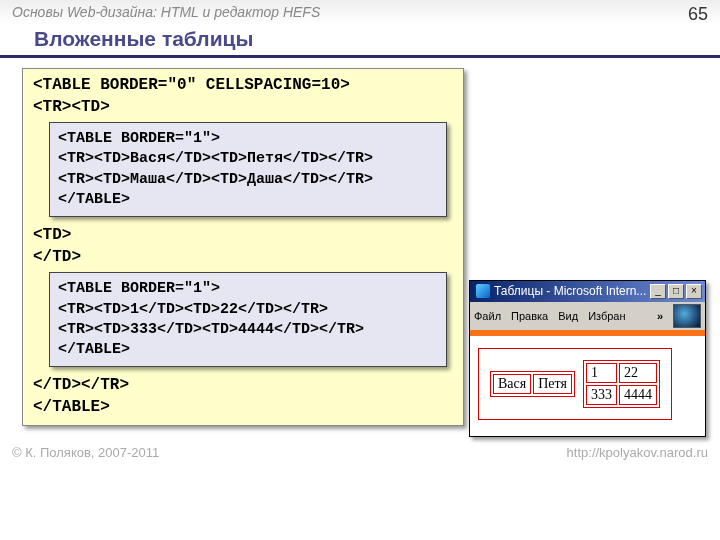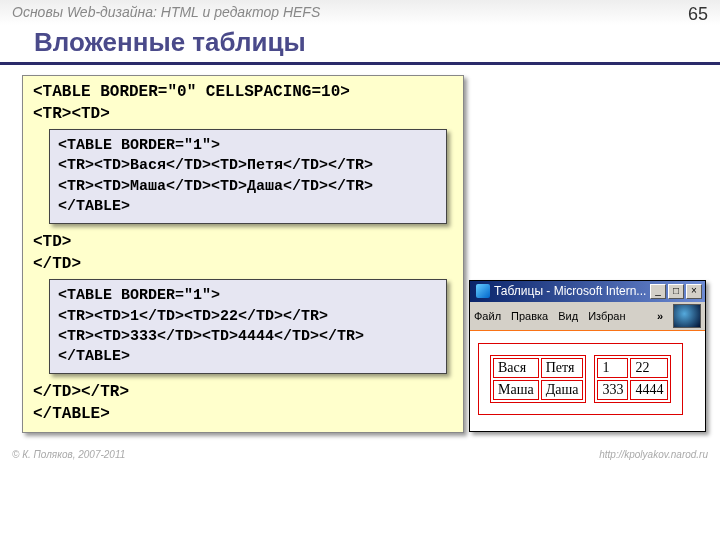--- a/index.html
+++ b/index.html
@@ -24,21 +24,21 @@
     font-size: 14px;
     font-family: "Trebuchet MS", Arial, sans-serif;
   }
   .page-num {
     font-style: normal;
     color: #333;
     font-size: 18px;
     text-align: center;
   }
   .title {
-    font-size: 26px;
+    font-size: 21px;
     font-weight: bold;
     color: #4a4a8a;
     padding: 2px 0 4px 34px;
     border-bottom: 3px solid #2a2a6a;
     margin-bottom: 10px;
     font-family: Arial, sans-serif;
   }
   .codebox {
     margin: 0 10px 0 22px;
     width: 420px;
@@ -93,21 +93,21 @@
     font-size: 10px;
     line-height: 11px;
     text-align: center;
     color: #000;
     font-family: Arial;
   }
   .ie-menu {
     background: #d4d0c8;
     font-size: 11px;
     padding: 2px 4px;
-    border-bottom: 1px solid #f97316;
+    border-bottom: 6px solid #f97316;
     display: flex;
     gap: 10px;
     align-items: center;
   }
   .ie-menu .chev {
     margin-left: auto;
     font-weight: bold;
     color: #000;
   }
   .ie-logo {
@@ -136,23 +136,22 @@
     font-size: 14px;
     padding: 1px 4px;
   }
   .footer {
     position: absolute;
     bottom: 4px;
     left: 12px;
     right: 12px;
     display: flex;
     justify-content: space-between;
-    font-style: italic;
     color: #aaa;
-    font-size: 10px;
+    font-size: 13px;
     font-family: "Trebuchet MS", Arial, sans-serif;
   }
   .logo-e {
     width: 14px;
     height: 14px;
     display: inline-block;
     background: linear-gradient(135deg, #6cf, #06c);
     border-radius: 2px;
     margin-right: 4px;
     flex: none;
@@ -212,24 +211,20 @@
     </div>
     <div class="ie-client">
       <table class="outer-red"><tbody>
             <tr>
         <td>
           <table class="inner-red">
             <tbody>
                     <tr>
               <td>Вася</td>
               <td>Петя</td>
-            </tr>
-            <tr>
-              <td>Маша</td>
-              <td>Даша</td>
             </tr>
           </tbody>
                 </table>
         </td>
         <td>
           <table class="inner-red">
             <tbody>
                     <tr>
               <td>1</td>
               <td>22</td>

